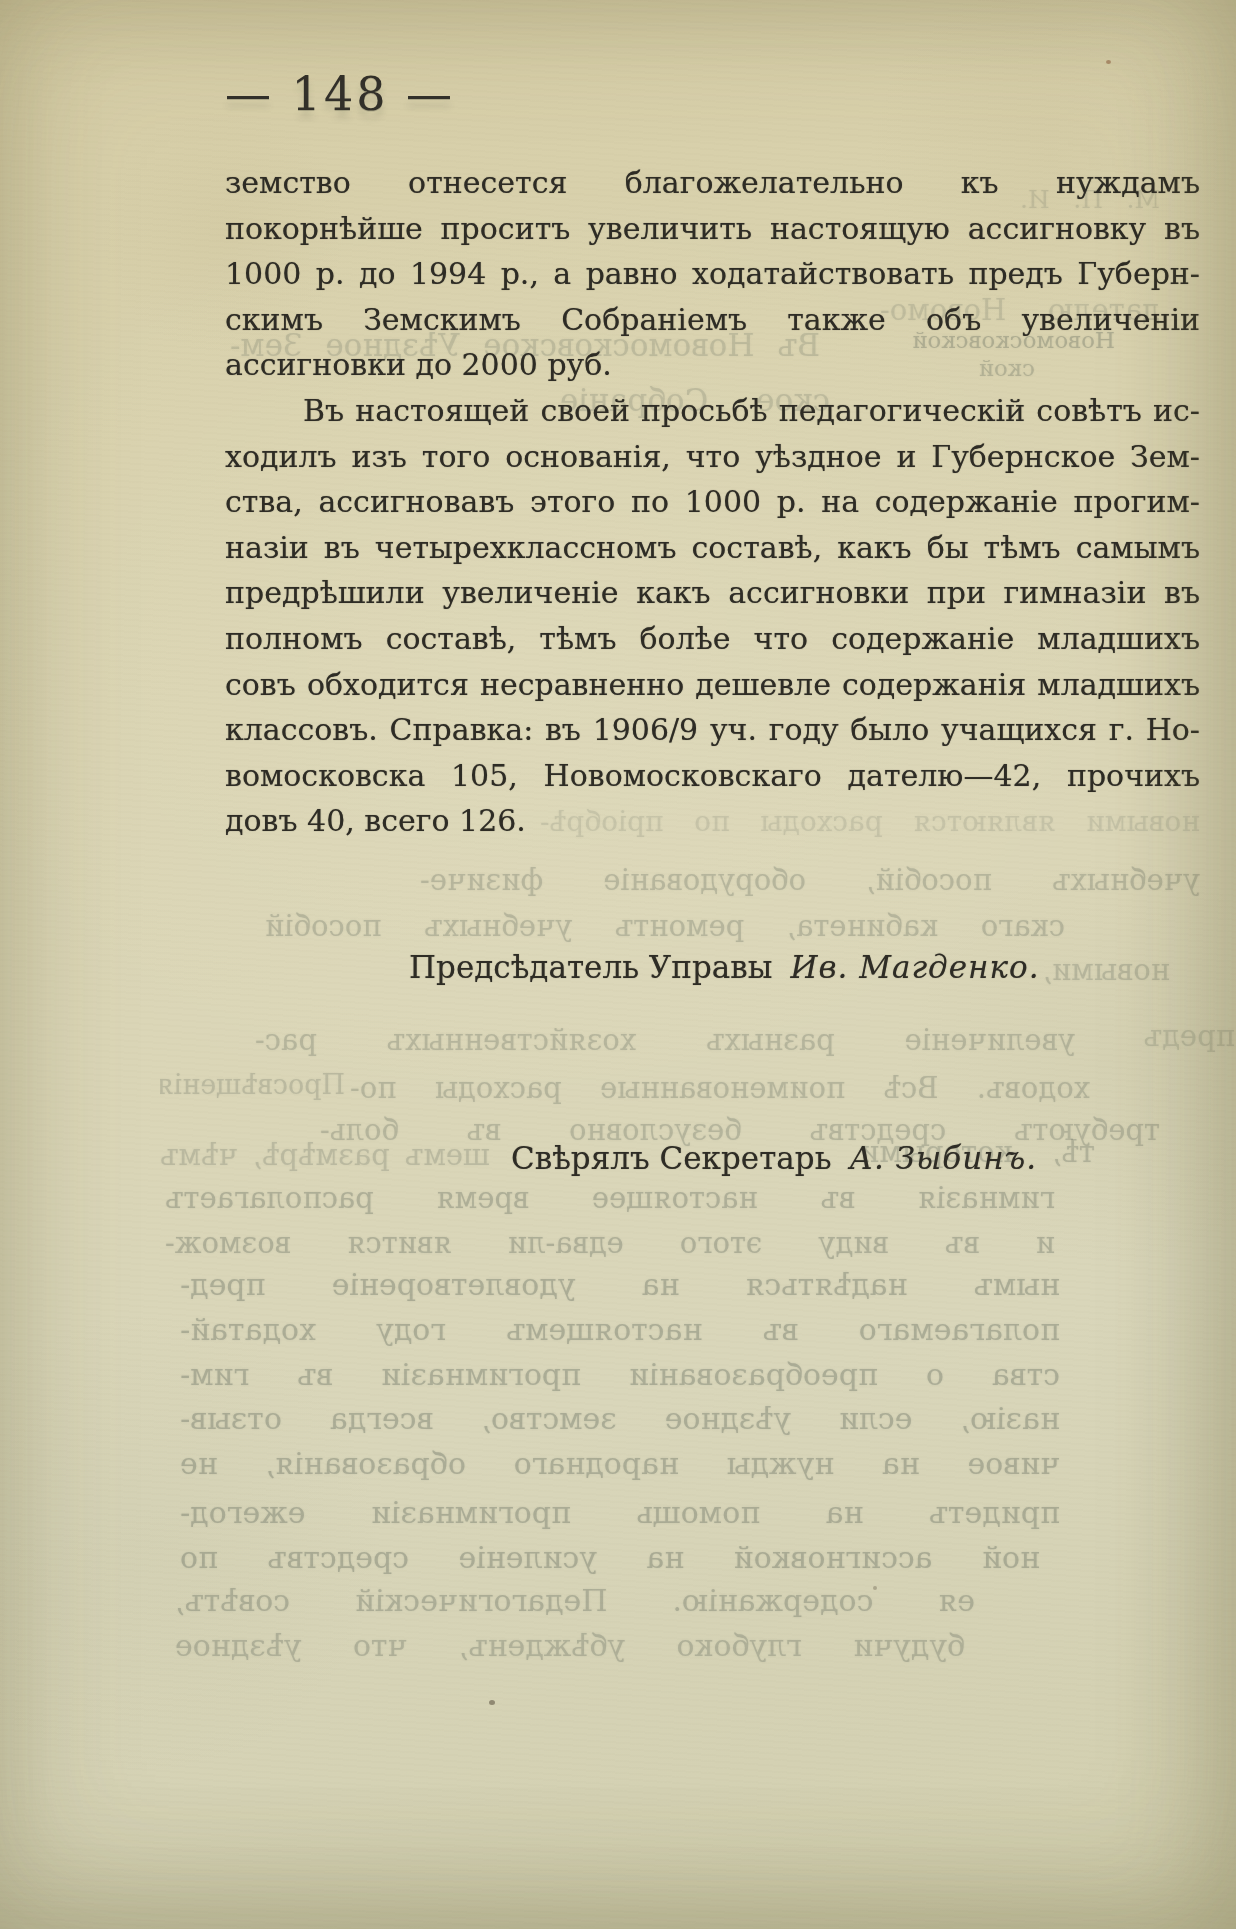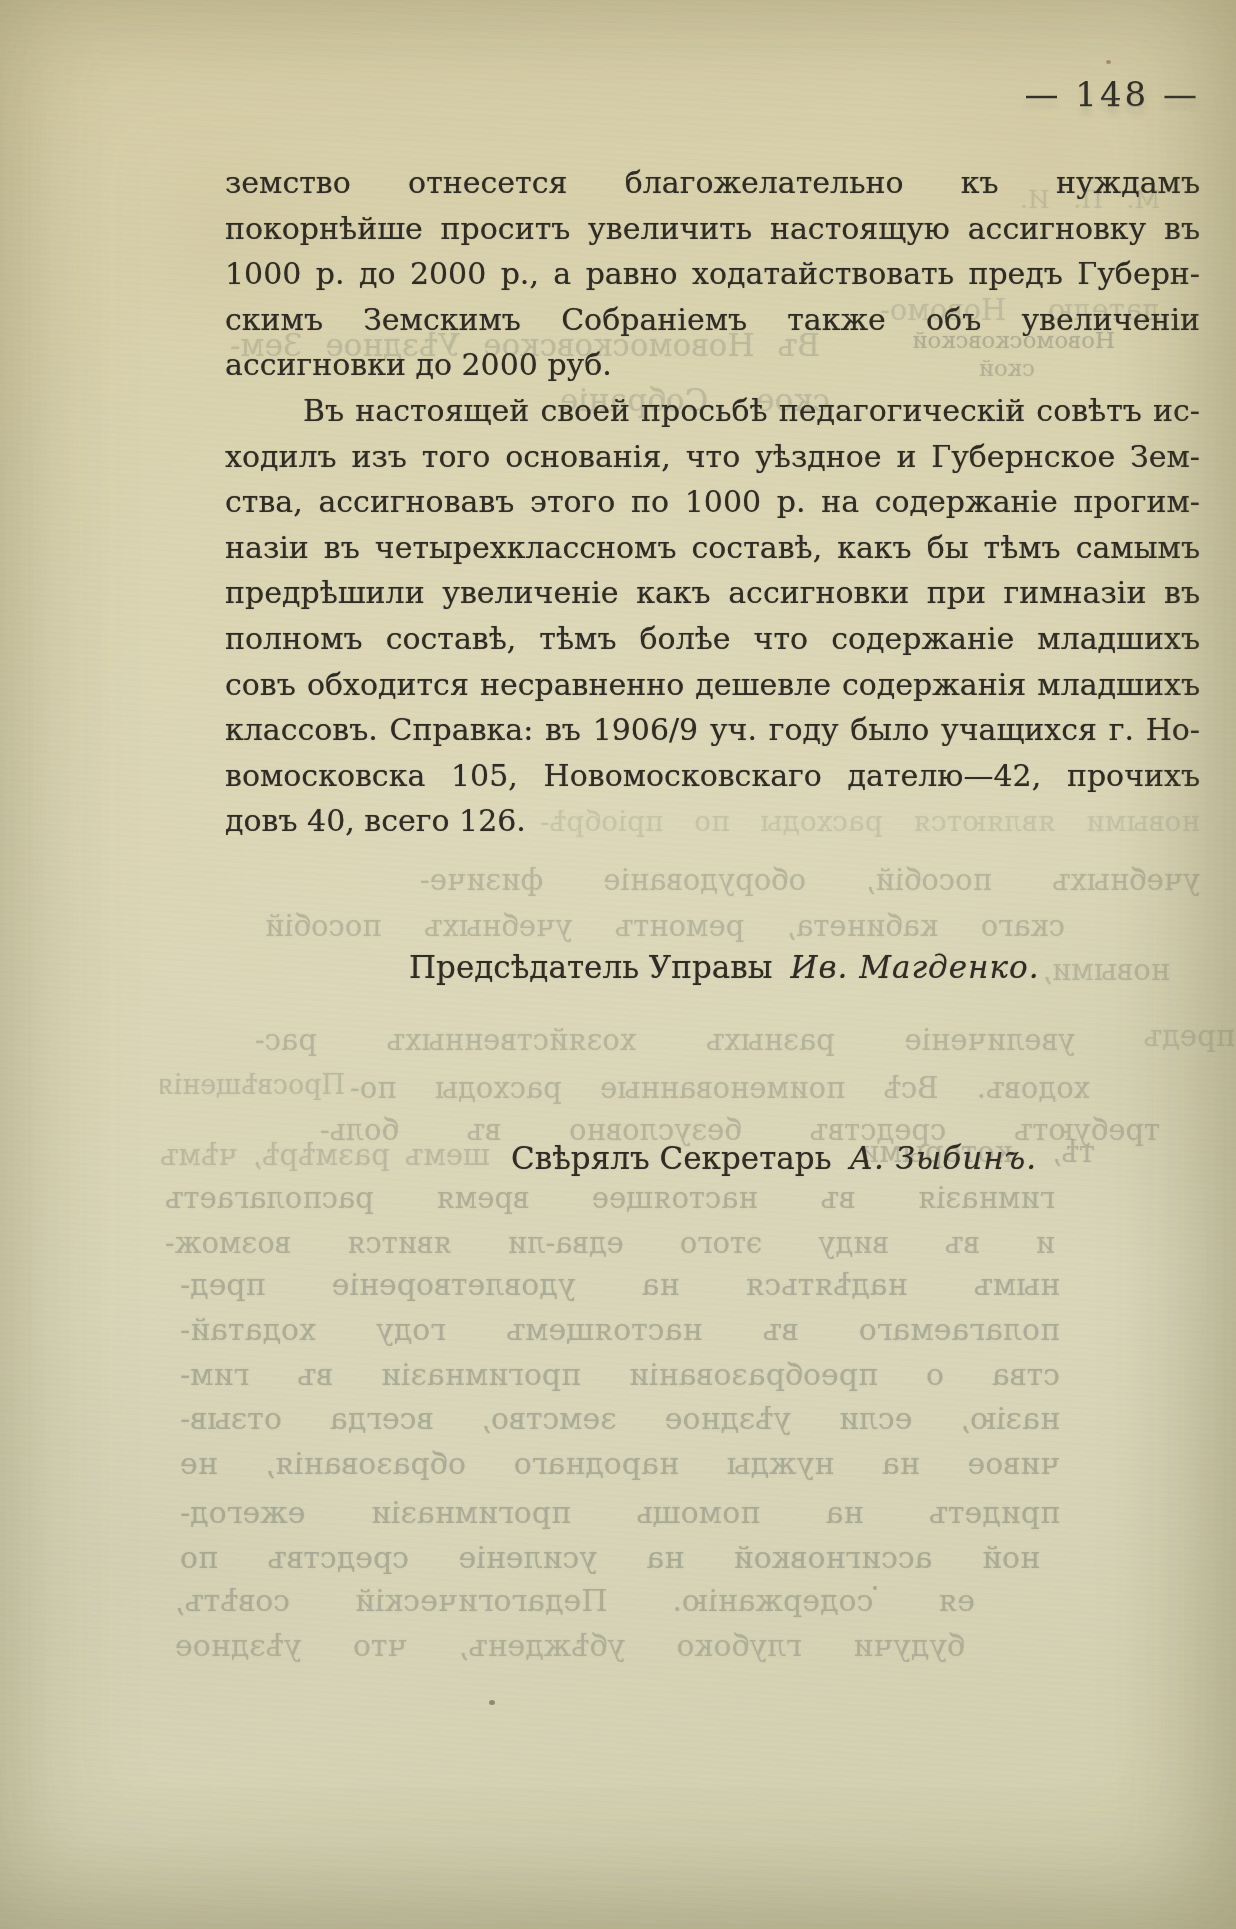--- a/index.html
+++ b/index.html
@@ -53,22 +53,22 @@
     opacity:.85;
   }
   .speck{position:absolute;border-radius:50%;background:#6b6350;}
   .speck.s1{left:489px;top:1700px;width:6px;height:5px;opacity:.65;}
   .speck.s2{left:873px;top:1586px;width:4px;height:4px;opacity:.4;}
   .speck.s3{left:1106px;top:60px;width:5px;height:4px;background:#8a5a3a;opacity:.55;}
 
   .page-number{
     position:absolute;
     left:225px;top:73px;width:975px;height:42px;
-    text-align:right;
-    font-size:34px;line-height:42px;
+    text-align:left;
+    font-size:46px;line-height:42px;
     letter-spacing:3px;
     color:#32302a;
     text-shadow:0 1px 0 rgba(60,62,50,0.25), 0 8px 6px rgba(90,95,75,0.18);
   }
 
   .text-block{
     position:absolute;
     left:225px;top:160px;width:975px;
     color:var(--ink);
   }
@@ -158,21 +158,21 @@
       <div class="ghost" style="top: 1538px; left: 180px; width: 860px; font-size: 30px; opacity: 0.32;">ной ассигновкой на усиленіе средствъ по</div>
       <div class="ghost" style="top: 1581px; left: 175px; width: 800px; font-size: 30px; opacity: 0.3;">ея содержанію. Педагогическій совѣтъ,</div>
       <div class="ghost" style="top: 1626px; left: 175px; width: 790px; font-size: 30px; opacity: 0.28;">будучи глубоко убѣжденъ, что уѣздное</div>
     </div>
 
   <div class="page-number">— 148 —</div>
 
   <div class="text-block">
     <div class="line">земство отнесется благожелательно къ нуждамъ прогимназіи,</div>
     <div class="line">покорнѣйше проситъ увеличить настоящую ассигновку въ</div>
-    <div class="line">1000 р. до 2000 р., а равно ходатайствовать предъ Губерн-</div>
+    <div class="line">1000 р. до 1994 р., а равно ходатайствовать предъ Губерн-</div>
     <div class="line">скимъ Земскимъ Собраніемъ также объ увеличеніи ежегодной</div>
     <div class="line para-end">ассигновки до 2000 руб.</div>
     <div class="line indent">Въ настоящей своей просьбѣ педагогическій совѣтъ ис-</div>
     <div class="line">ходилъ изъ того основанія, что уѣздное и Губернское Зем-</div>
     <div class="line">ства, ассигновавъ этого по 1000 р. на содержаніе прогим-</div>
     <div class="line">назіи въ четырехклассномъ составѣ, какъ бы тѣмъ самымъ</div>
     <div class="line">предрѣшили увеличеніе какъ ассигновки при гимназіи въ</div>
     <div class="line">полномъ составѣ, тѣмъ болѣе что содержаніе младшихъ клас-</div>
     <div class="line">совъ обходится несравненно дешевле содержанія младшихъ</div>
     <div class="line">классовъ. Справка: въ 1906/9 уч. году было учащихся г. Но-</div>

